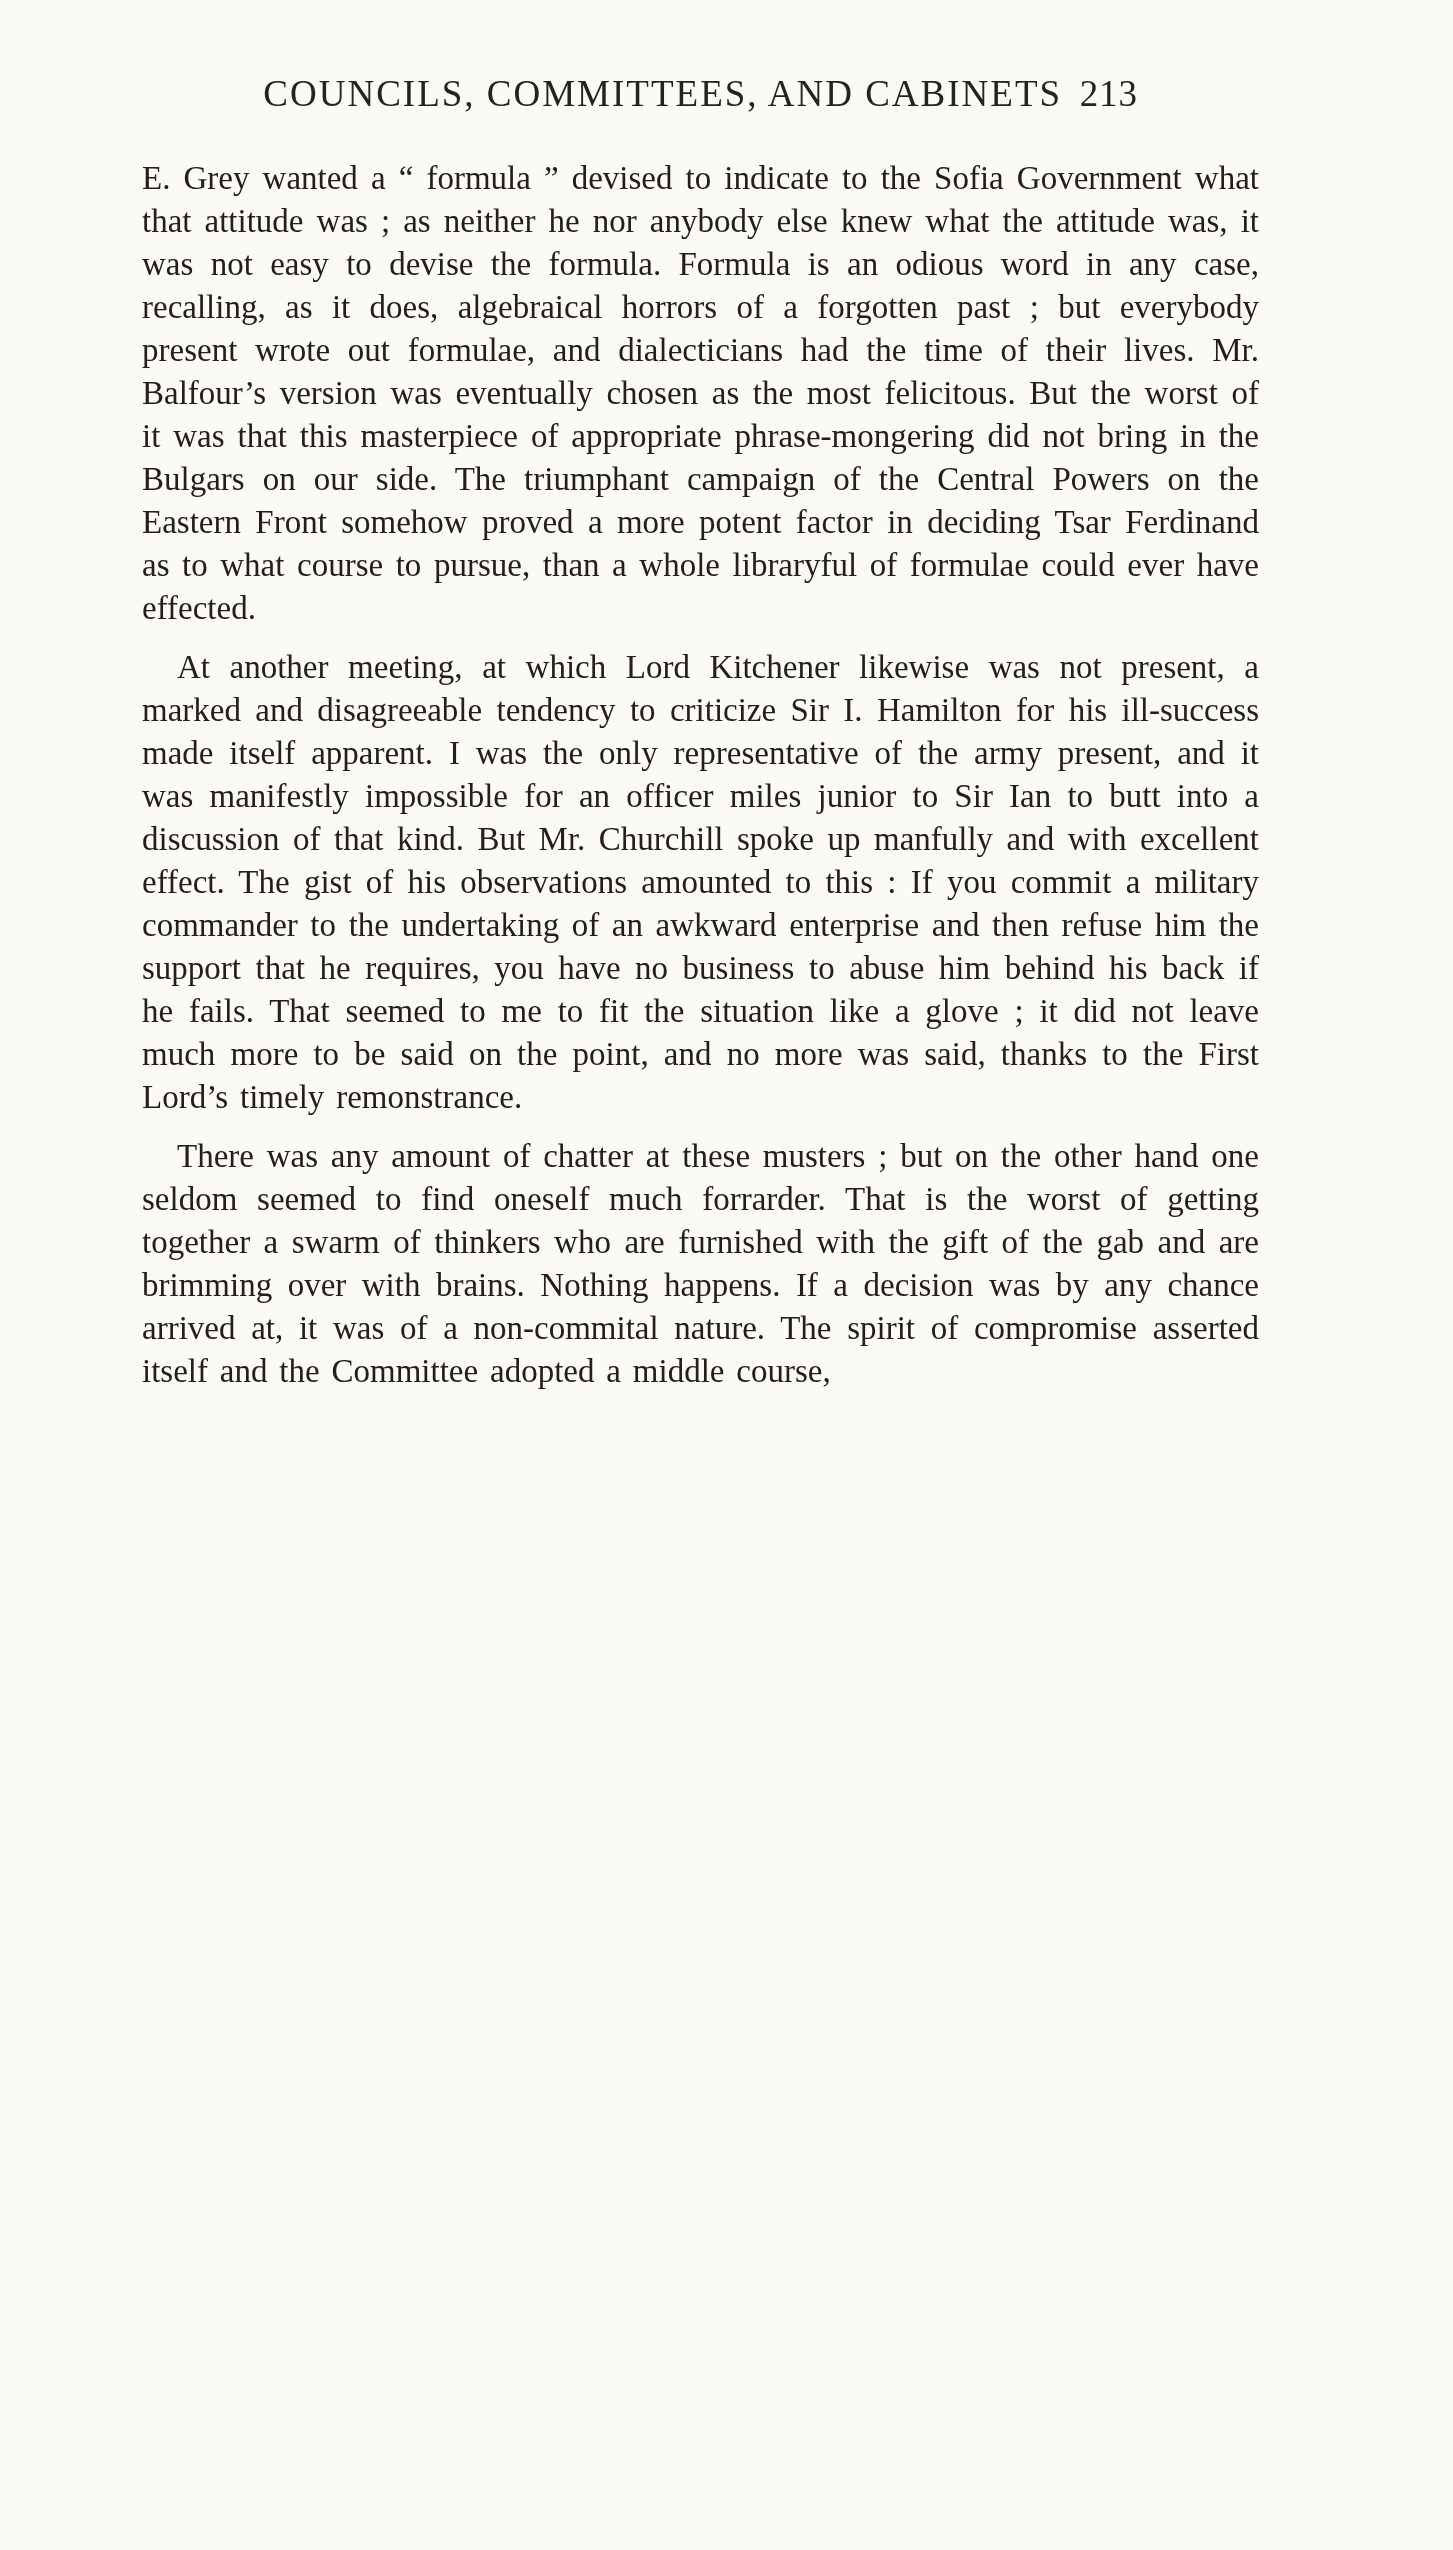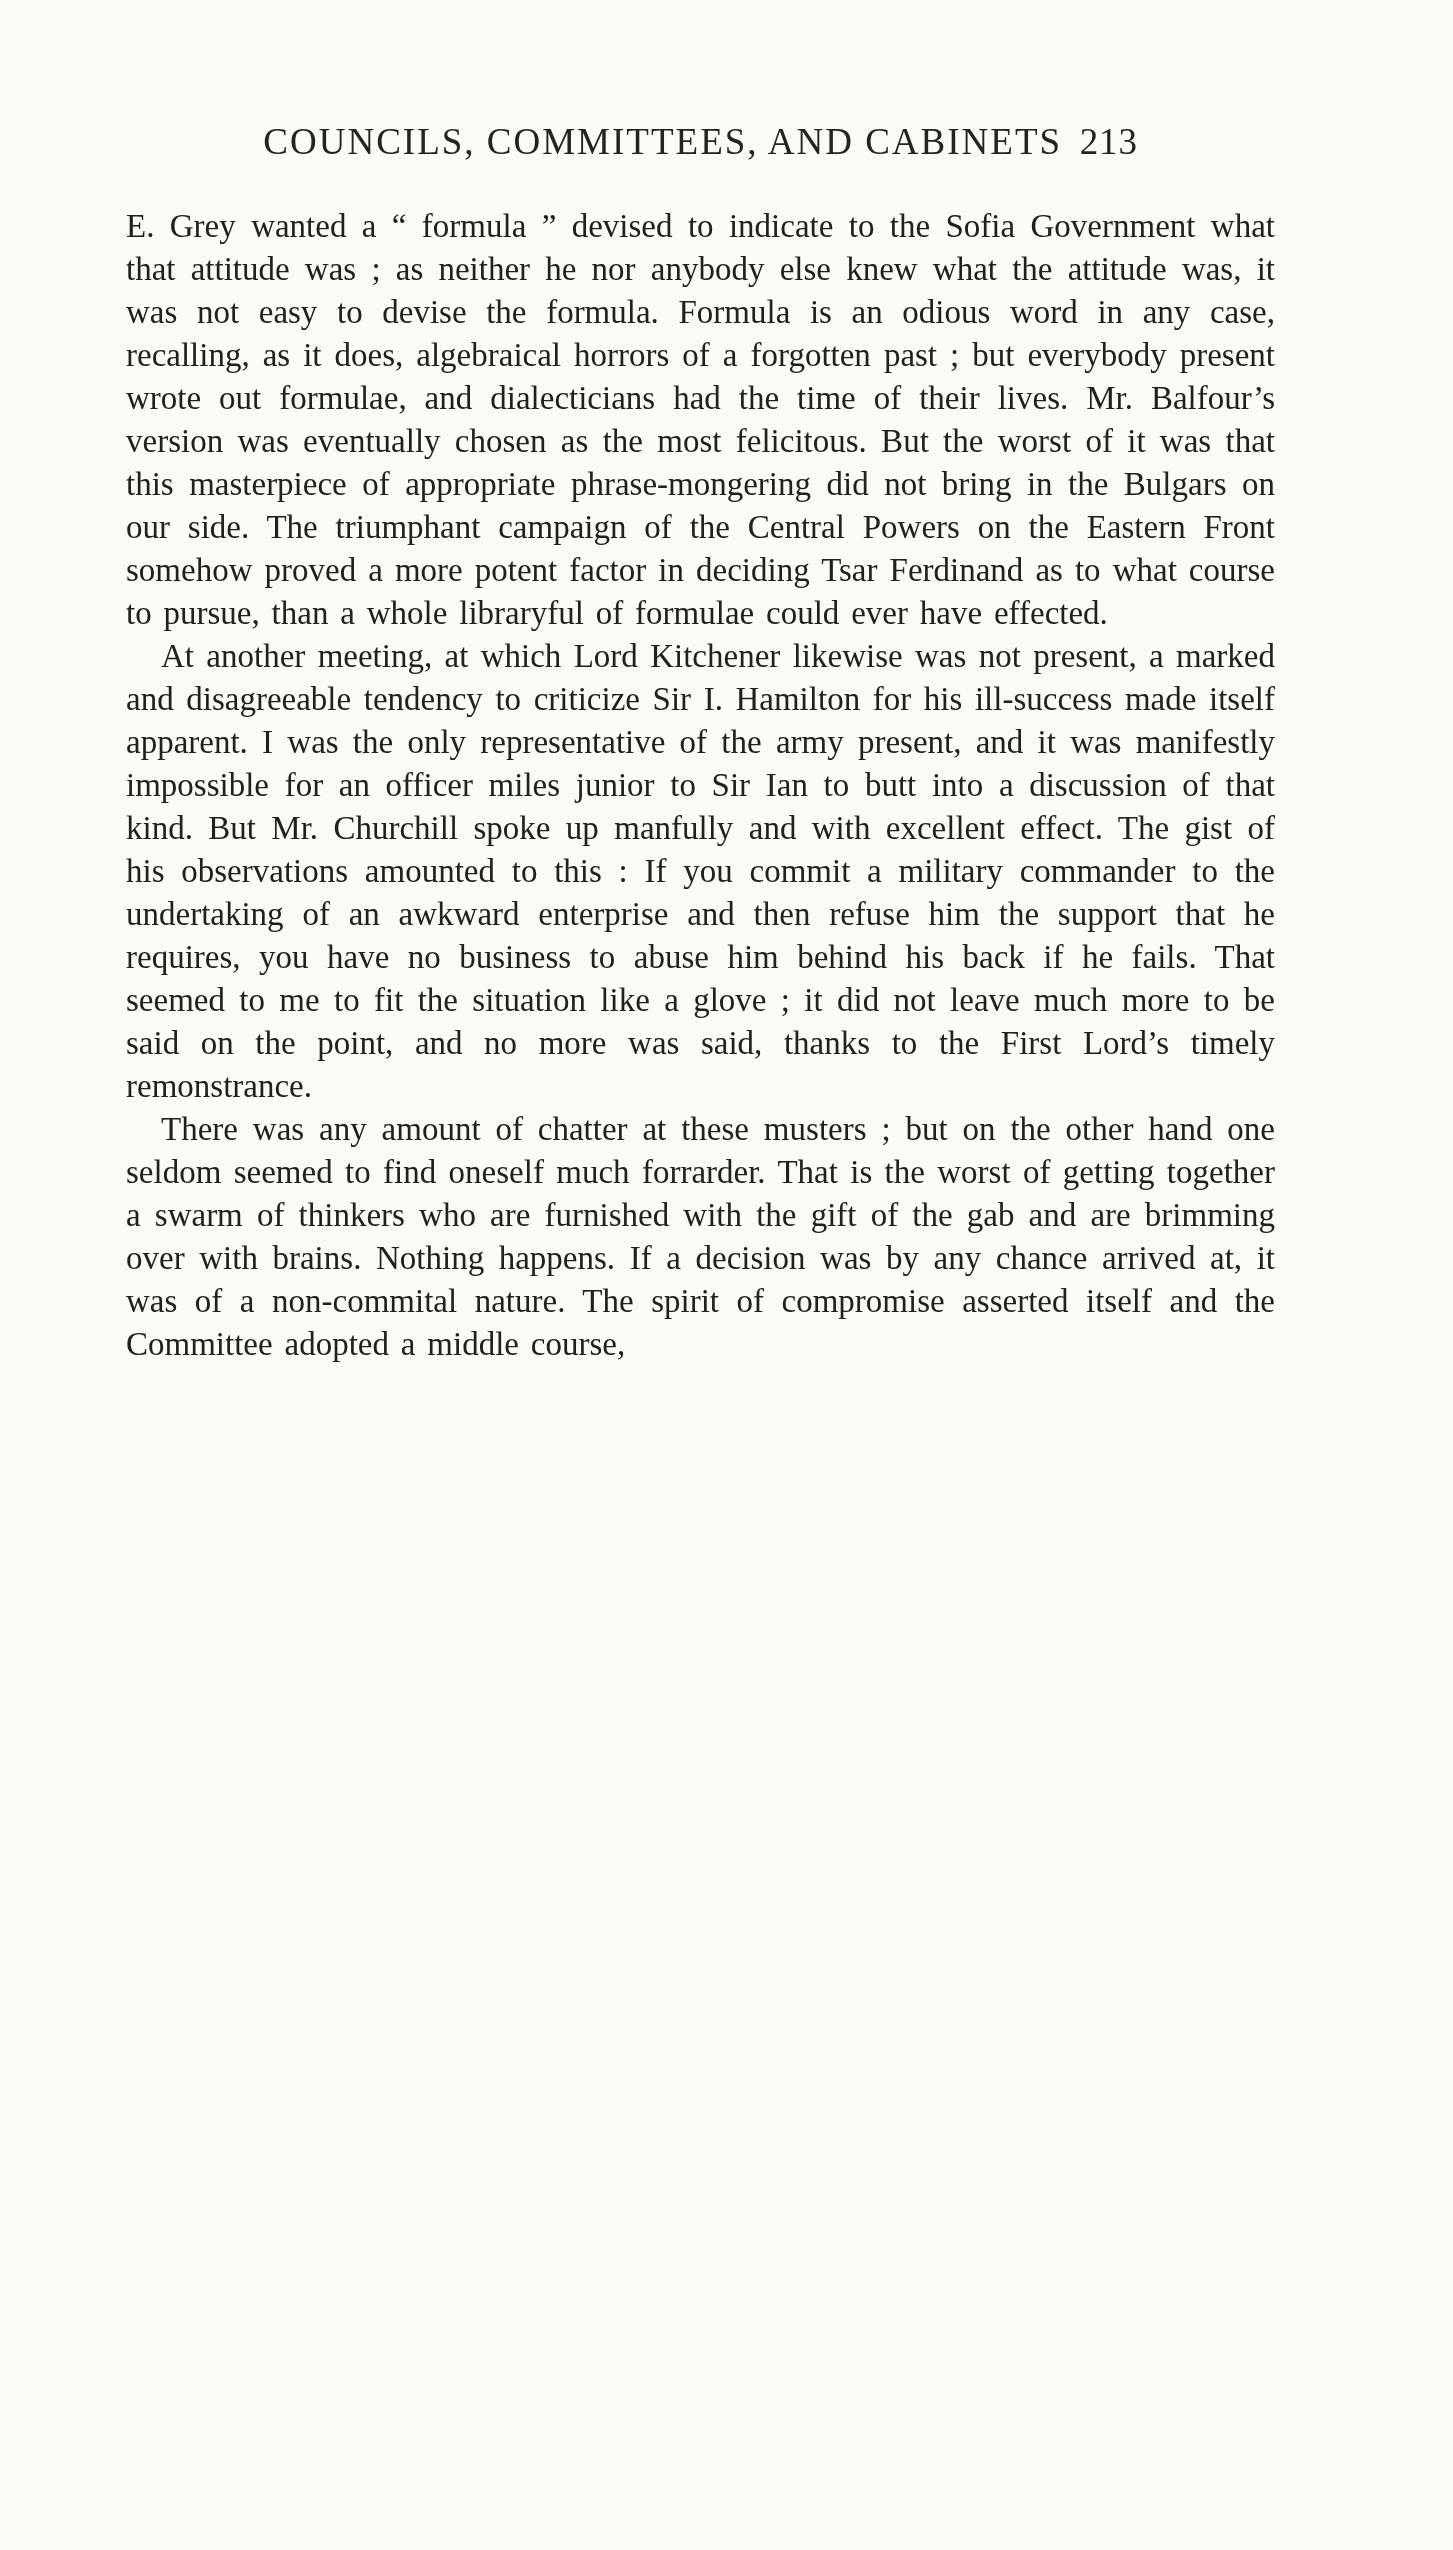--- a/index.html
+++ b/index.html
@@ -7,39 +7,39 @@
     padding: 0;
     background: #e9e6df;
   }
   .page {
     position: relative;
     width: 1454px;
     height: 2550px;
     margin: 0 auto;
     background: #fbfaf6;
     box-sizing: border-box;
-    padding: 120px 179px 0 126px;
+    padding: 72px 179px 0 126px;
     font-family: "Liberation Serif", "DejaVu Serif", serif;
     color: #1e1d1b;
     overflow: hidden;
   }
   .running-header {
     text-align: center;
     font-size: 37px;
     letter-spacing: 2px;
     white-space: nowrap;
     margin-bottom: 42px;
     color: #24231f;
   }
   .running-header .pagenum {
     margin-left: 17.7px;
     letter-spacing: 0.8px;
   }
   .body-text p {
-    margin: 0;
+    margin: 16px;
     font-size: 33px;
     line-height: 43px;
     text-align: justify;
     word-spacing: 3.6px;
     color: #222019;
   }
   .body-text p.indented {
     text-indent: 35px;
   }
 </style>

